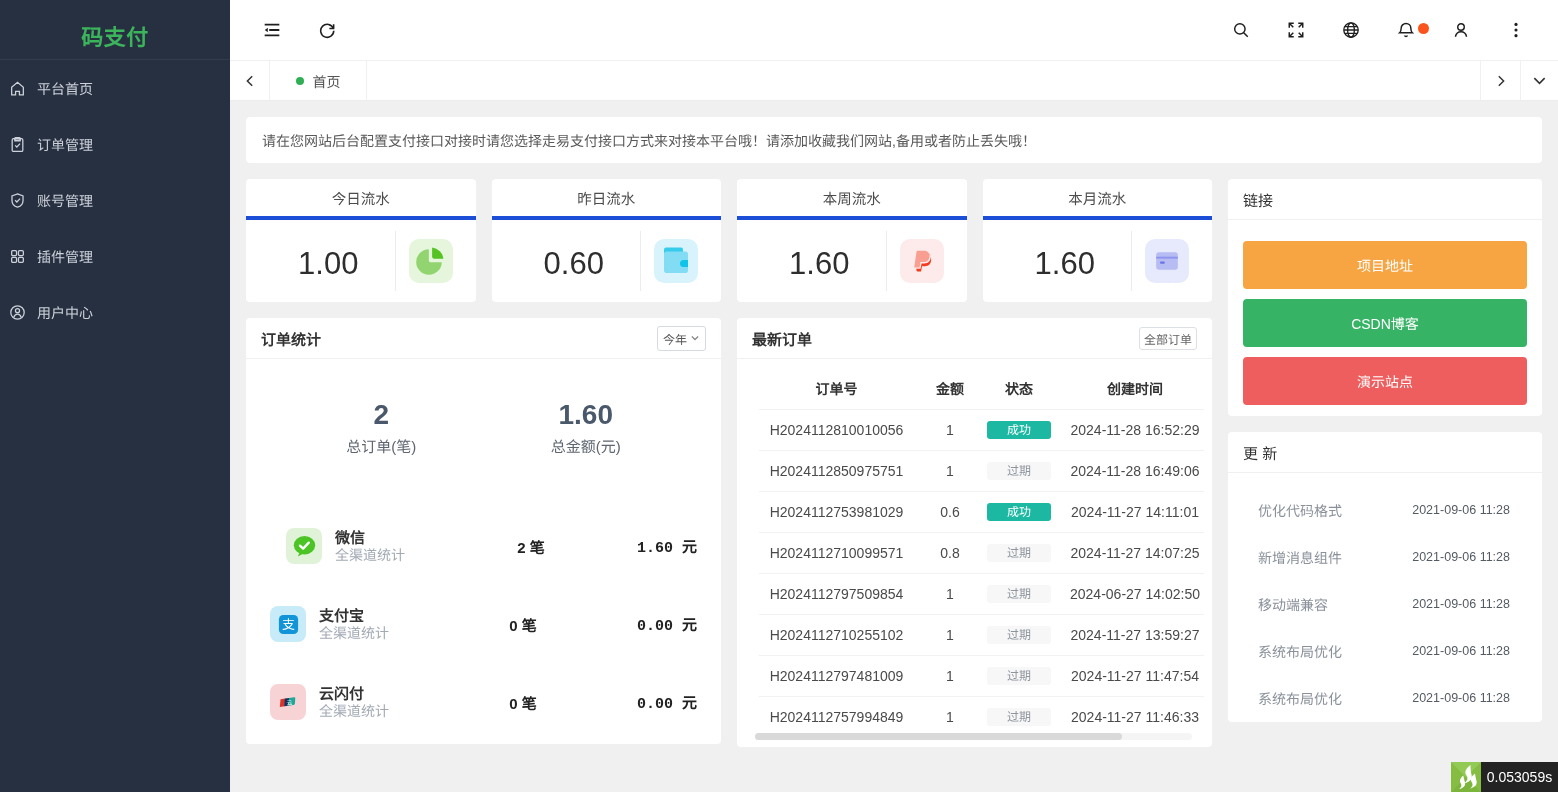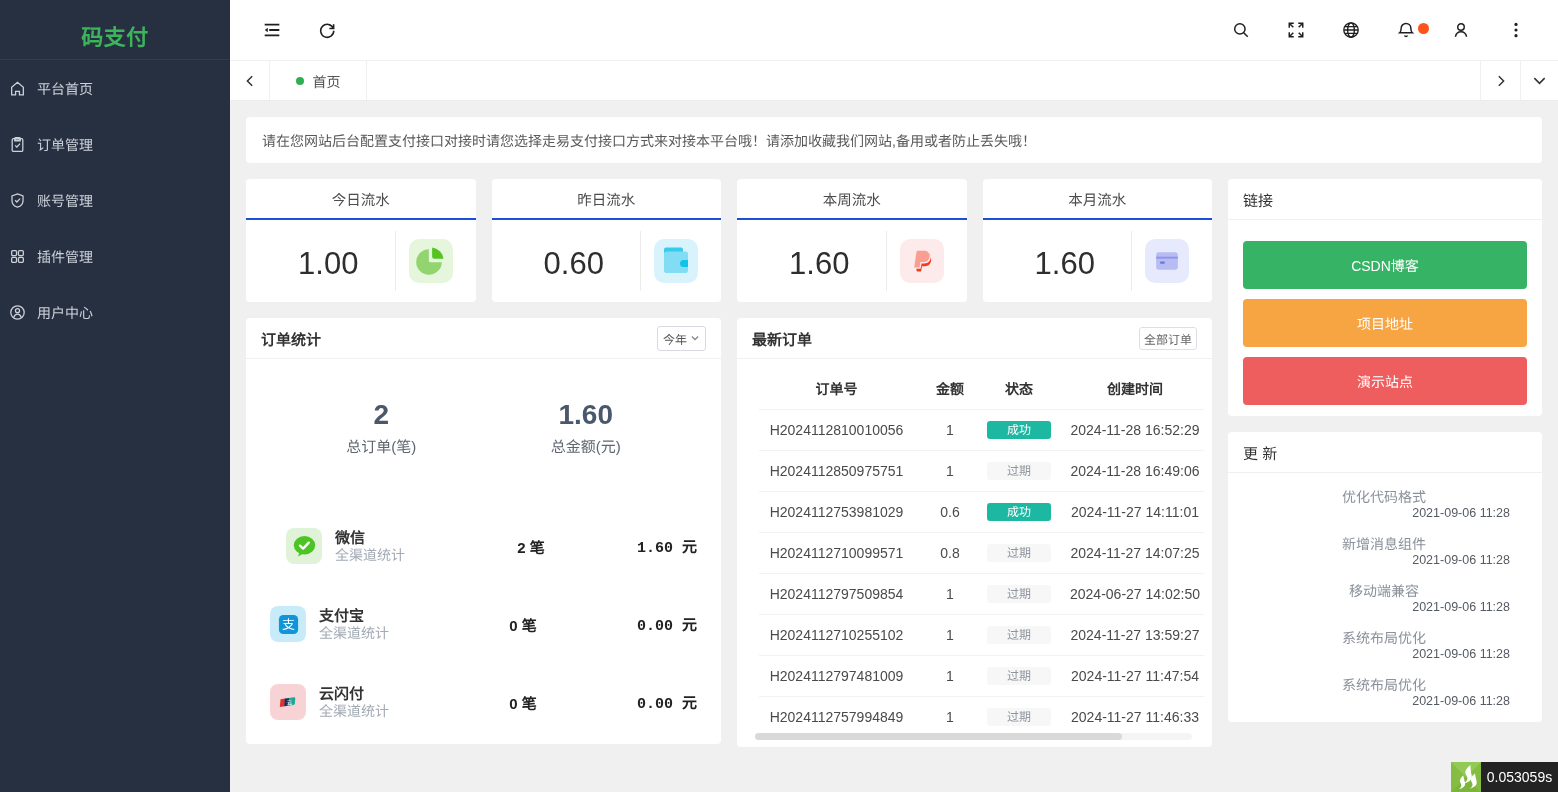--- a/index.html
+++ b/index.html
@@ -28,21 +28,21 @@
 
 .content{padding:16px;height:691px;overflow:hidden;}
 .card{background:#fff;border-radius:4px;}
 .notice{height:46px;display:flex;align-items:center;padding:0 16px;color:#595959;font-size:14px;margin-bottom:16px;}
 .grid{display:flex;gap:16px;}
 .col-left{width:966px;flex:none;}
 .col-right{flex:1;min-width:0;}
 
 .stats{display:flex;gap:16px;margin-bottom:16px;}
 .stat{flex:1;height:123px;}
-.stat .hd{height:41px;border-bottom:2px solid #1d4ed8;display:flex;align-items:center;justify-content:center;font-size:14.5px;color:#4c4c4c;}
+.stat .hd{height:41px;border-bottom:4px solid #1d4ed8;display:flex;align-items:center;justify-content:center;font-size:14.5px;color:#4c4c4c;}
 .stat .bd{height:81px;display:flex;align-items:center;}
 .stat .num{flex:1;text-align:center;font-size:31px;color:#2e2e2e;padding-left:16px;position:relative;top:3px;}
 .stat .sep{width:1px;height:60px;background:#ececec;}
 .stat .ibox{width:80px;display:flex;align-items:center;justify-content:flex-start;padding-left:13px;}
 .ic44{width:44px;height:44px;border-radius:10px;display:flex;align-items:center;justify-content:center;}
 
 .row2{display:flex;gap:16px;}
 .ordstat{flex:1;height:426px;}
 .card-hd{height:41px;border-bottom:1px solid #f0f0f0;display:flex;align-items:center;padding:0 15px;font-size:15px;color:#333;font-weight:bold;}
 .ordstat .totals{display:flex;margin-top:42px;padding:0 33px;text-align:center;}
@@ -74,21 +74,21 @@
 .hscroll{position:absolute;left:18px;right:20px;bottom:7px;height:7px;background:#f5f5f5;border-radius:4px;}
 .hscroll i{position:absolute;left:0;top:0;height:7px;width:84%;background:#d9d9d9;border-radius:4px;display:block;}
 
 .links{height:237px;margin-bottom:16px;}
 .links .bd{padding:21px 15px 9px;}
 .lbtn{height:48px;border-radius:4px;color:#fff;font-size:14px;display:flex;align-items:center;justify-content:center;margin-bottom:10px;}
 .lbtn.g{background:#36b365;}
 .lbtn.o{background:#f6a542;}
 .lbtn.r{background:#ef5e5e;margin-bottom:0;}
 .updates{height:290px;}
-.upd-row{display:flex;align-items:center;padding:0 32px 0 30px;height:47px;flex-direction:column;}
+.upd-row{display:flex;align-items:center;padding:0 32px 0 30px;height:47px;}
 .card-hd + .upd-row{margin-top:13px;}
 .upd-row .t{color:#8b919b;font-size:14px;}
 .upd-row .d{margin-left:auto;color:#555b63;font-size:12.5px;}
 
 .tpbar{position:absolute;right:0;bottom:0;height:30px;display:flex;z-index:9;}
 .tpbar .txt{background:#232323;color:#fff;width:77px;display:flex;align-items:center;justify-content:center;font-size:14px;}
 </style>
 </head>
 <body>
 <div class="sidebar">
@@ -381,22 +381,22 @@
             <div class="hscroll">
                 <i></i>
               </div>
           </div>
         </div>
       </div>
       <div class="col-right">
         <div class="card links">
           <div class="card-hd" style="font-weight:normal;">链接</div>
           <div class="bd">
+            <div class="lbtn o">项目地址</div>
             <div class="lbtn g">CSDN博客</div>
-            <div class="lbtn o">项目地址</div>
             <div class="lbtn r">演示站点</div>
           </div>
         </div>
         <div class="card updates">
           <div class="card-hd" style="font-weight:normal;">更 新</div>
           <div class="upd-row">
               <span class="t">优化代码格式</span>
               <span class="d">2021-09-06 11:28</span>
             </div>
           <div class="upd-row">

